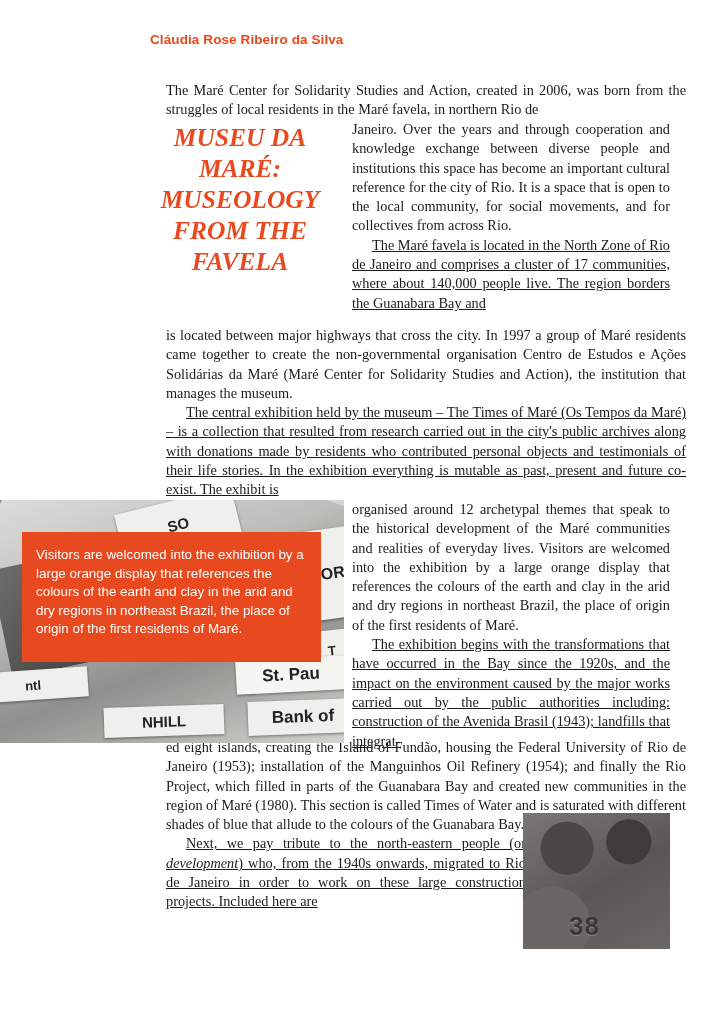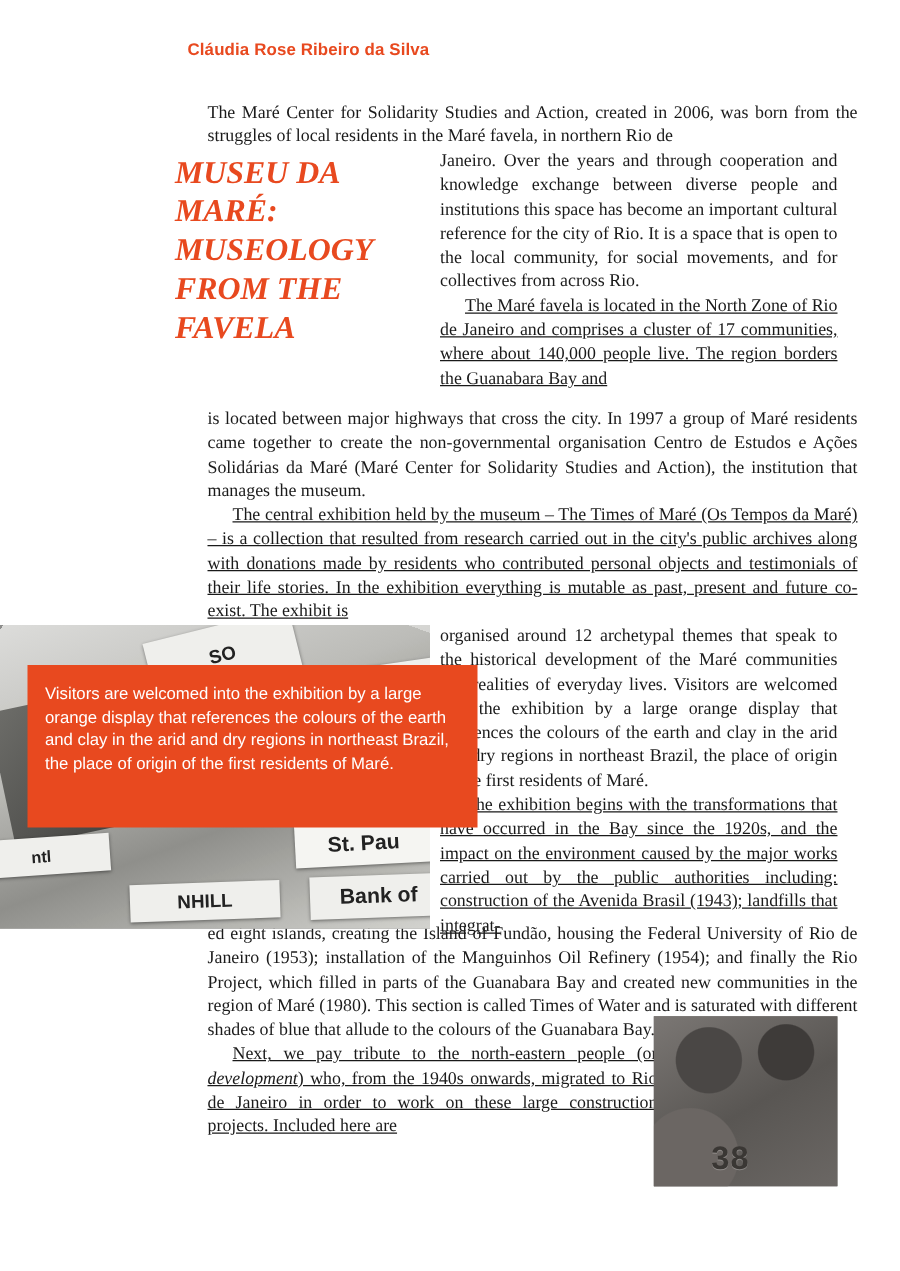--- a/index.html
+++ b/index.html
@@ -29,21 +29,21 @@
     font-weight: bold;
     font-size: 13.5px;
     color: #e8491f;
     letter-spacing: 0.1px;
   }
   .title {
     position: absolute;
     left: 140px;
     top: 122px;
     width: 200px;
-    text-align: left;
+    text-align: center;
     font-family: "Liberation Serif", serif;
     font-style: italic;
     font-weight: bold;
     font-size: 25.5px;
     line-height: 31px;
     color: #e8491f;
   }
   
   .col-full {
     position: absolute;
@@ -116,21 +116,21 @@
     position: absolute;
     left: 0; top: 56px;
     width: 130px; height: 110px;
     background: linear-gradient(140deg, #6e6e6a, #3b3b39);
     transform: rotate(-12deg);
   }
   .caption-box {
     position: absolute;
     left: 22px;
     top: 532px;
-    width: 360px;
+    width: 299px;
     height: 130px;
     background: #e8491f;
     padding: 14px 14px 10px 14px;
     box-sizing: border-box;
   }
   .caption-box .cap-text {
     font-family: "Liberation Sans", sans-serif;
     font-size: 13.4px;
     line-height: 18.6px;
     color: #ffffff;

